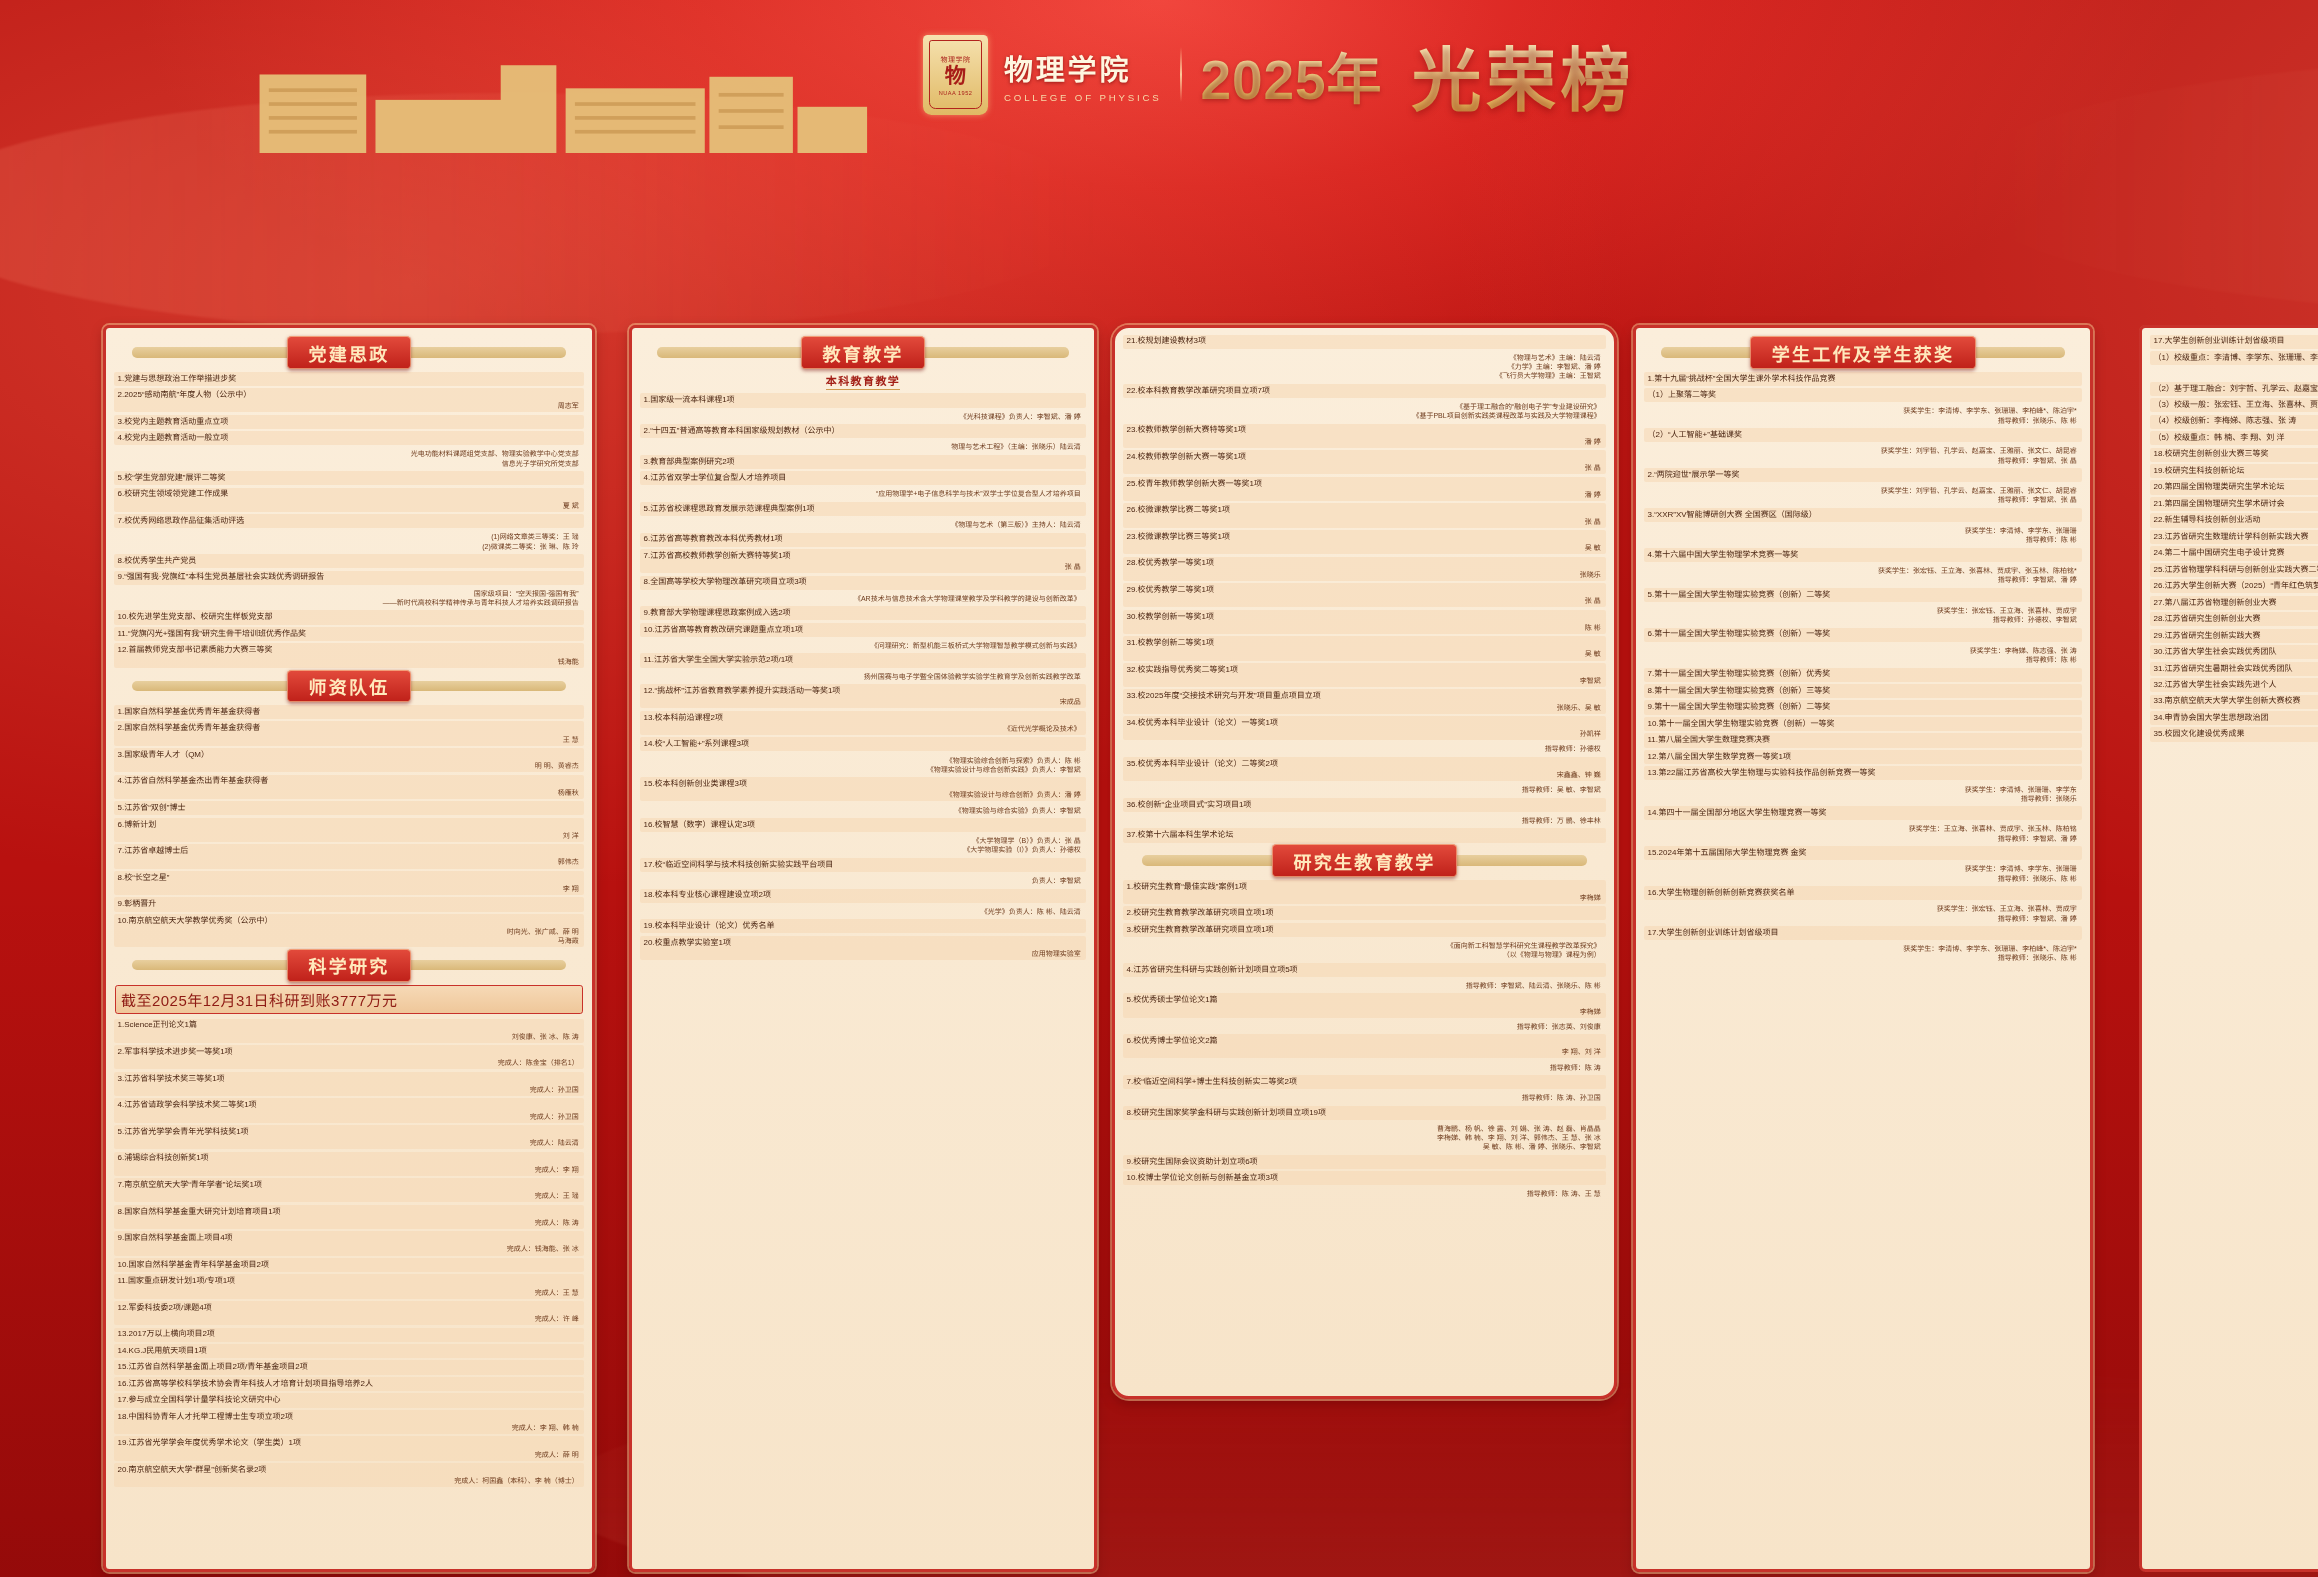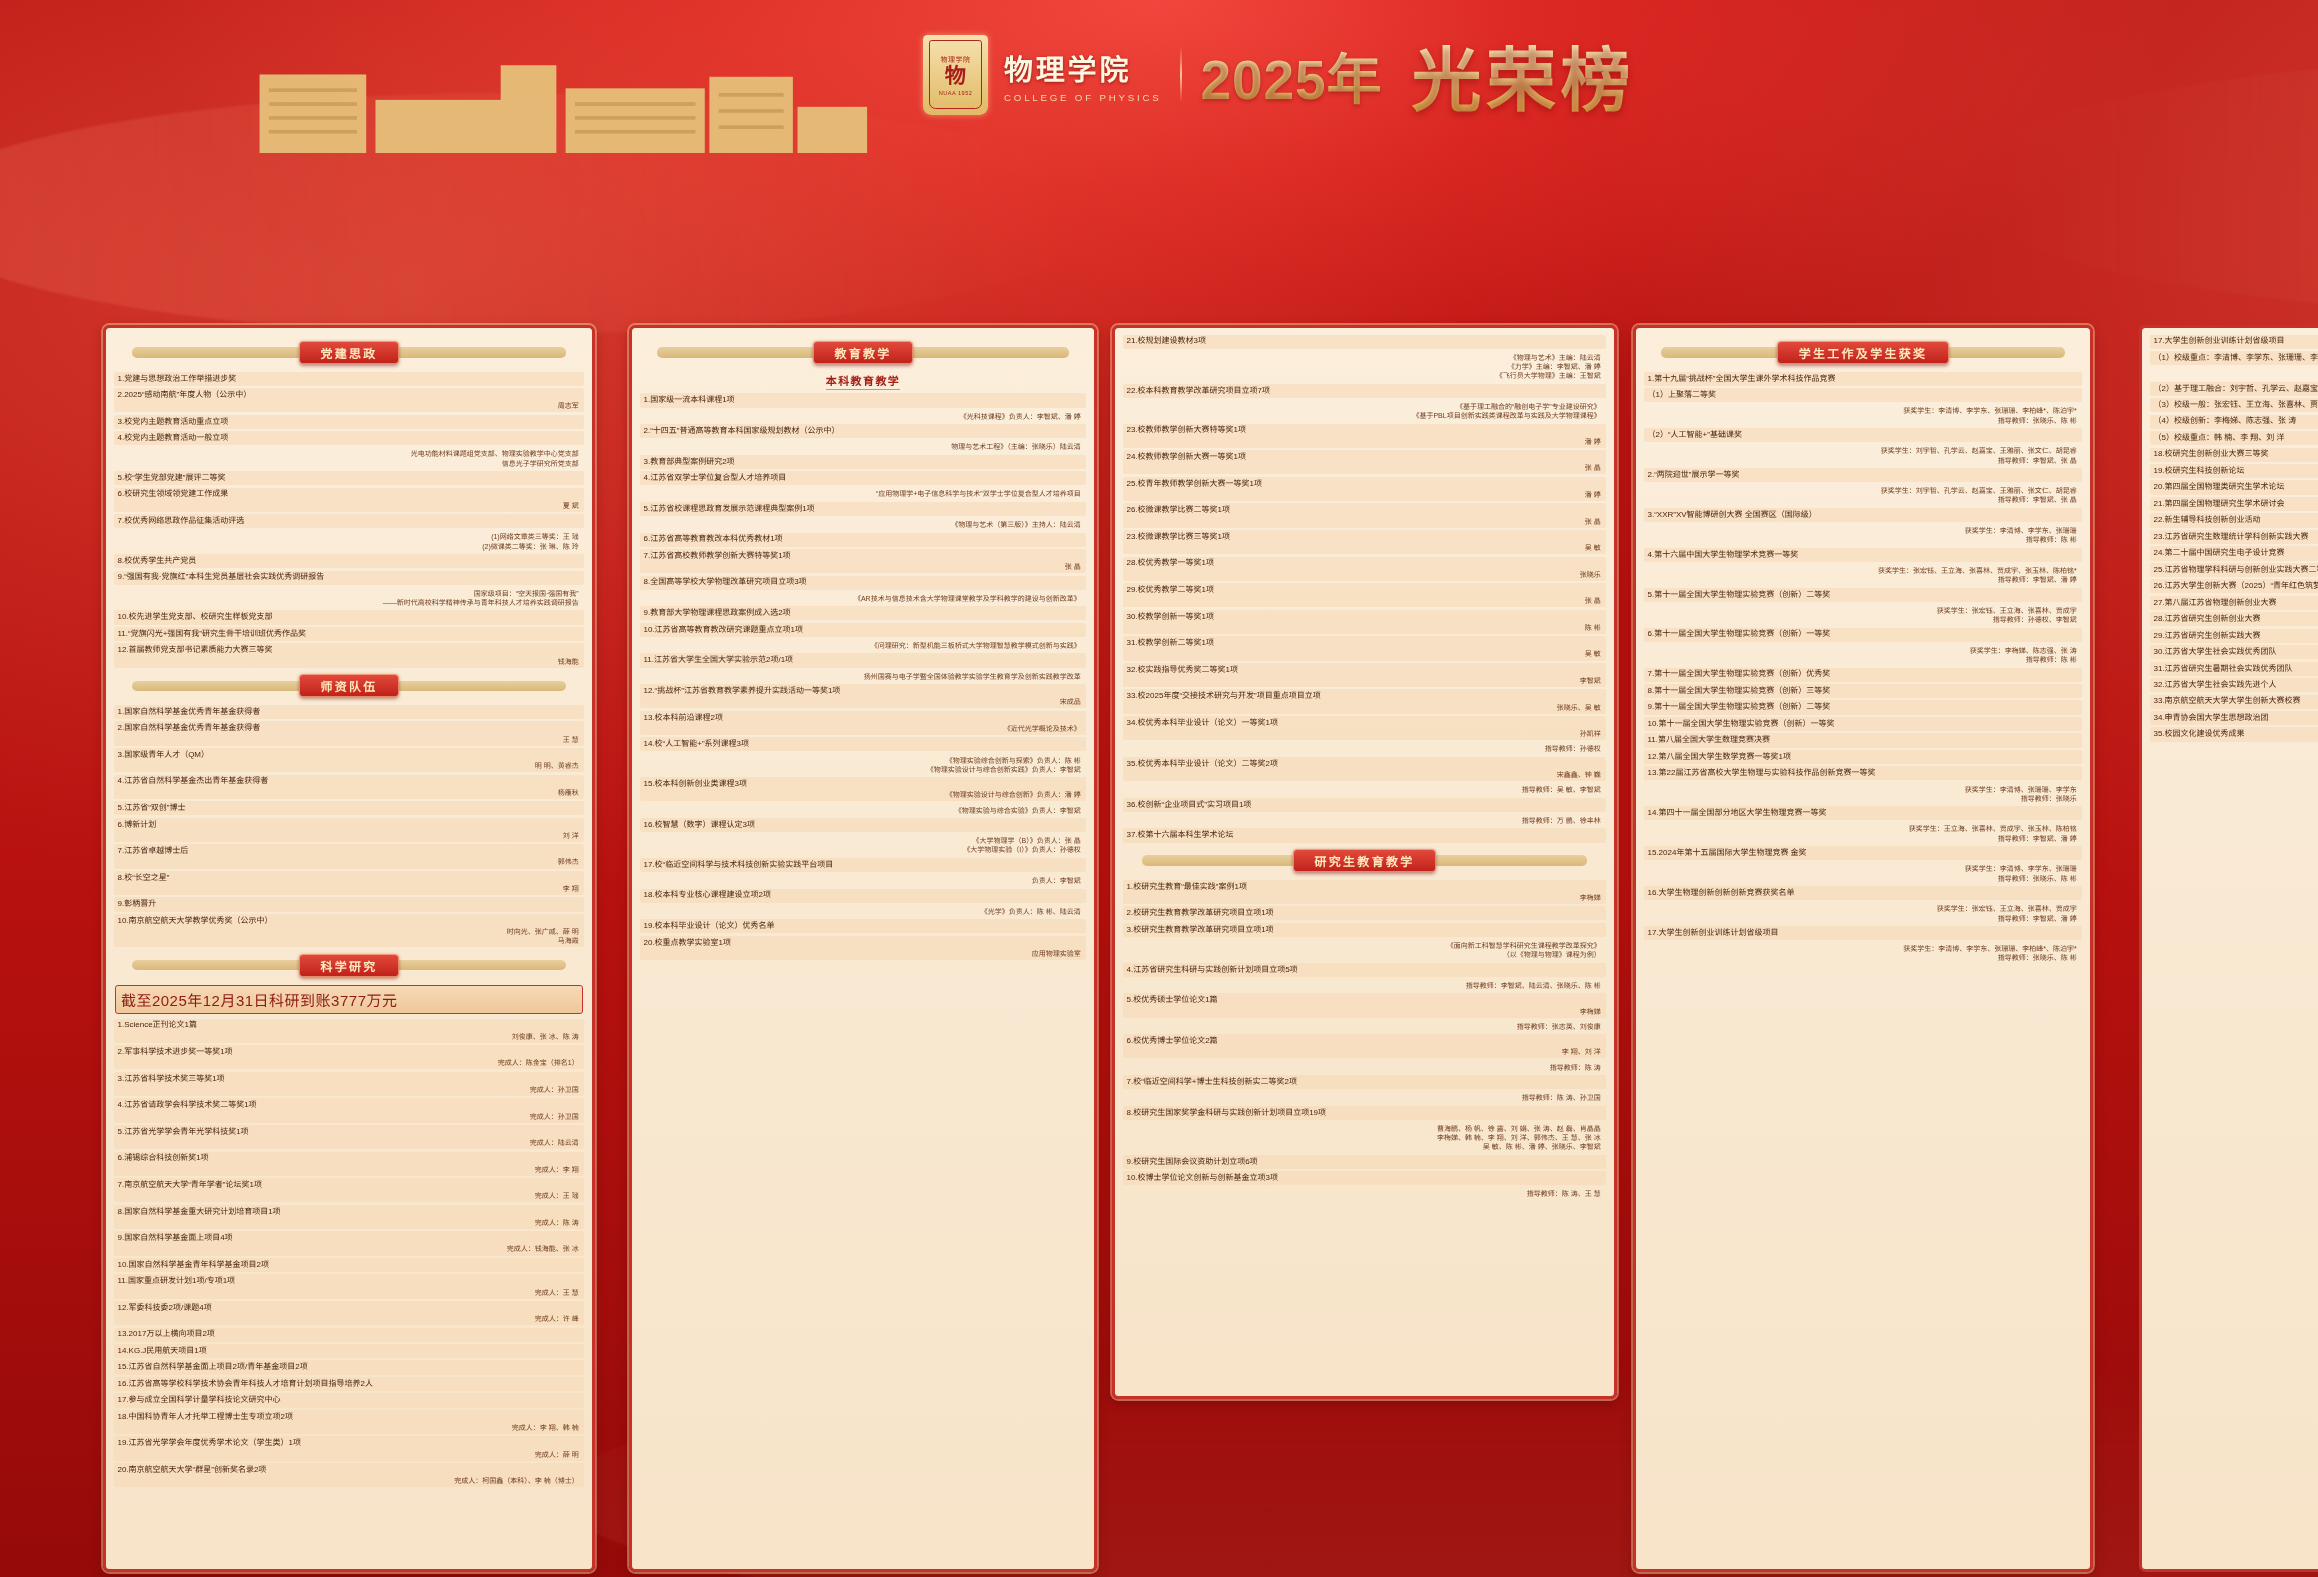--- a/index.html
+++ b/index.html
@@ -47,32 +47,32 @@
   .buildings{position:absolute;bottom:0;height:97px;opacity:.95;}
   .bld-left{left:241px;width:640px;}
 
   
   .board{position:absolute;left:0;top:325px;width:3155px;height:1252px;}
   .col{position:absolute;top:0;background:linear-gradient(180deg,#fbeedb,#f7e4c9);
     border:3.2px solid #c8312a;border-radius:6.5px;box-shadow:0 0 0 1.9px rgba(255,220,160,.45), 0 4.6px 12px rgba(80,0,0,.35);
     padding:6.5px 7.4px 7.4px;box-sizing:border-box;overflow:hidden;}
   .col.c1{left:103px;width:492px;height:1247px;}
   .col.c2{left:629px;width:468px;height:1247px;}
-  .col.c3{left:1112px;width:505px;height:1074px;}
+  .col.c3{left:1112px;width:505px;height:1074px;border-radius:17px;}
   .col.c4{left:1633px;width:460px;height:1247px;}
   .col.c5{left:2139px;width:478px;height:1247px;border:none;background:none;box-shadow:none;padding:0;}
   .panel{background:linear-gradient(180deg,#fbeedb,#f7e4c9);border:3.2px solid #c8312a;border-radius:6.5px;
     box-shadow:0 0 0 1.9px rgba(255,220,160,.45), 0 4.6px 12px rgba(80,0,0,.35);
     padding:6.5px 7.4px 7.4px;box-sizing:border-box;overflow:hidden;}
 
   .sec-title{position:relative;margin:4.6px auto 5.6px;width:92%;height:27px;display:flex;align-items:center;justify-content:center;}
   .sec-title .bar{position:absolute;left:0;right:0;top:8.3px;height:10.2px;
     background:linear-gradient(180deg,#e8cf9e,#d9b879);border-radius:5.1px;}
   .sec-title .plate{position:relative;z-index:2;padding:3.2px 21.3px;border-radius:4.6px;
-    background:linear-gradient(180deg,#e34b3c,#bf2019);color:#ffe9bd;font-size:12px;font-weight:bold;letter-spacing:2.3px;
+    background:linear-gradient(180deg,#e34b3c,#bf2019);color:#ffe9bd;font-size:18px;font-weight:bold;letter-spacing:2.3px;
     box-shadow:0 1.4px 3.7px rgba(120,10,10,.45), inset 0 0 0 0.9px rgba(255,226,170,.55);}
   .sub-title{text-align:center;font-size:11px;font-weight:bold;color:#a32018;letter-spacing:1.4px;margin:4.6px 0 3.7px;}
   .sub-title .u{display:inline-block;border-bottom:1.4px solid #cf9a4e;padding-bottom:1px;}
 
   .note-bar{margin:2.8px 1.9px 4.6px;padding:3.2px 4.6px;border:0.9px solid #c8312a;border-radius:2.8px;
     background:linear-gradient(180deg,#f6d9b6,#efc79a);color:#8e1a13;font-size:15px;font-weight:normal;letter-spacing:0.5px;}
 
   .items{list-style:none;margin:0;padding:0 0.9px;}
   .item{margin:0 0 2.3px;padding:1.9px 3.2px;border-radius:1.9px;background:rgba(246,214,178,.52);}
   .item .t{font-size:8px;line-height:1.30;color:#4a2411;}

